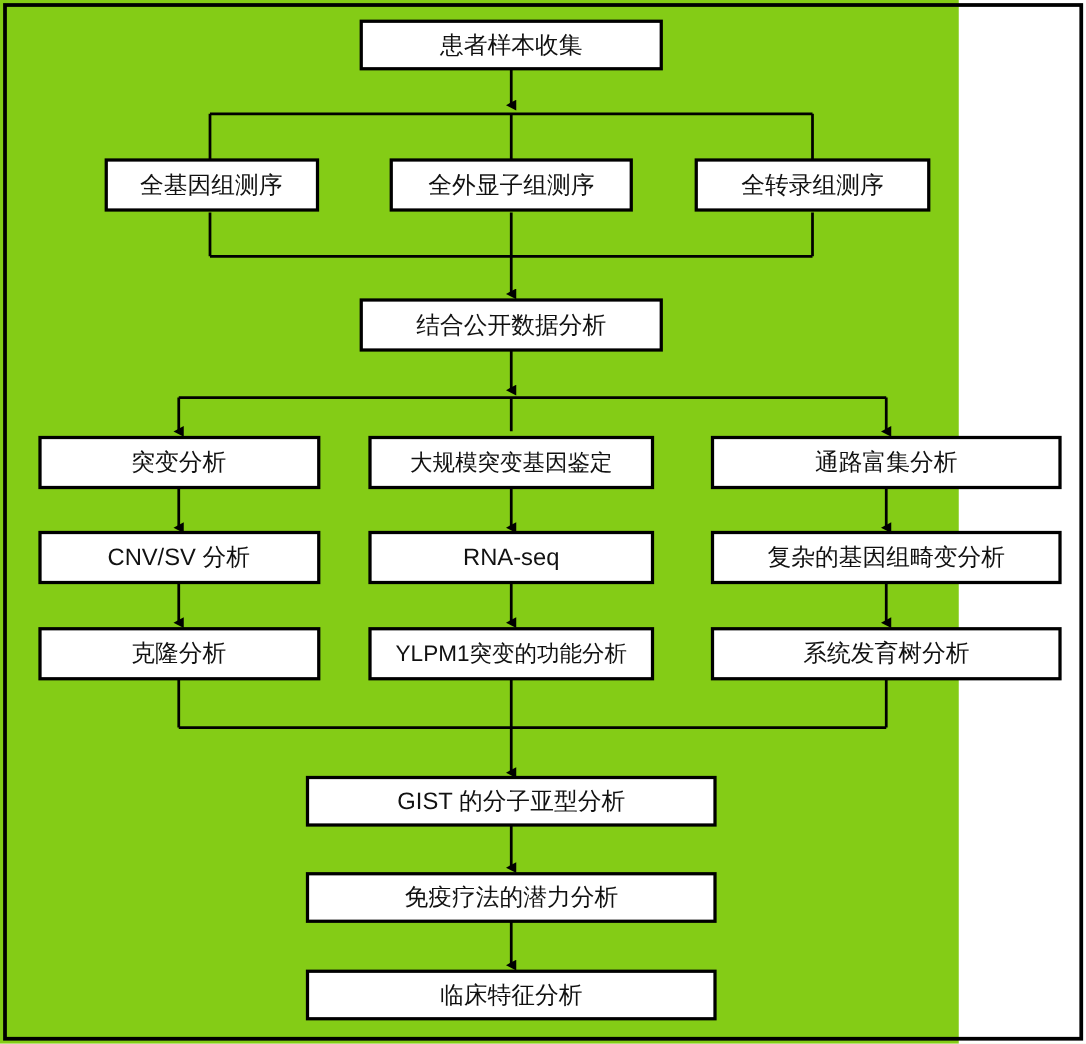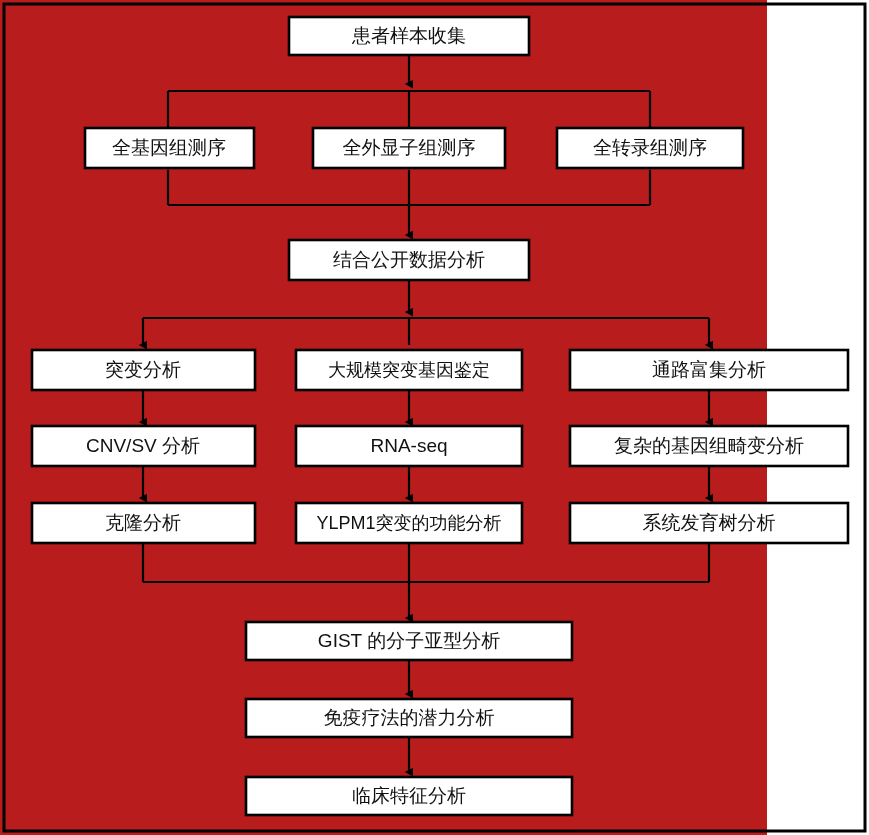--- a/index.html
+++ b/index.html
@@ -10,21 +10,21 @@
   body {
     width: 869px;
     height: 835px;
     font-family: "Liberation Sans", "DejaVu Sans", sans-serif;
     overflow: hidden;
   }
   #flowchart-root {
     position: relative;
     width: 767px;
     height: 835px;
-    background: #b91c1c;
+    background: #84cc16;
   }
   svg.chart-svg {
     position: absolute;
     top: 0;
     left: 0;
     width: 869px;
     height: 835px;
     display: block;
   }
   .node-rect {

